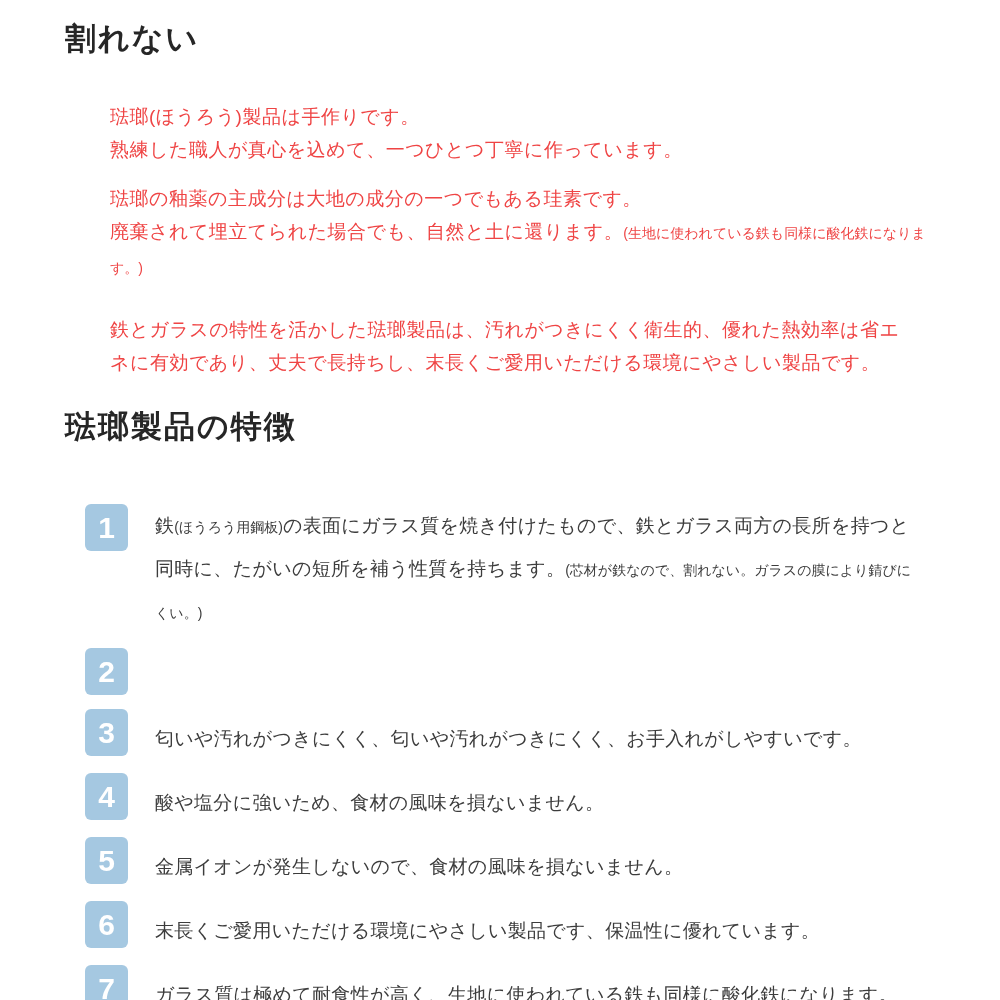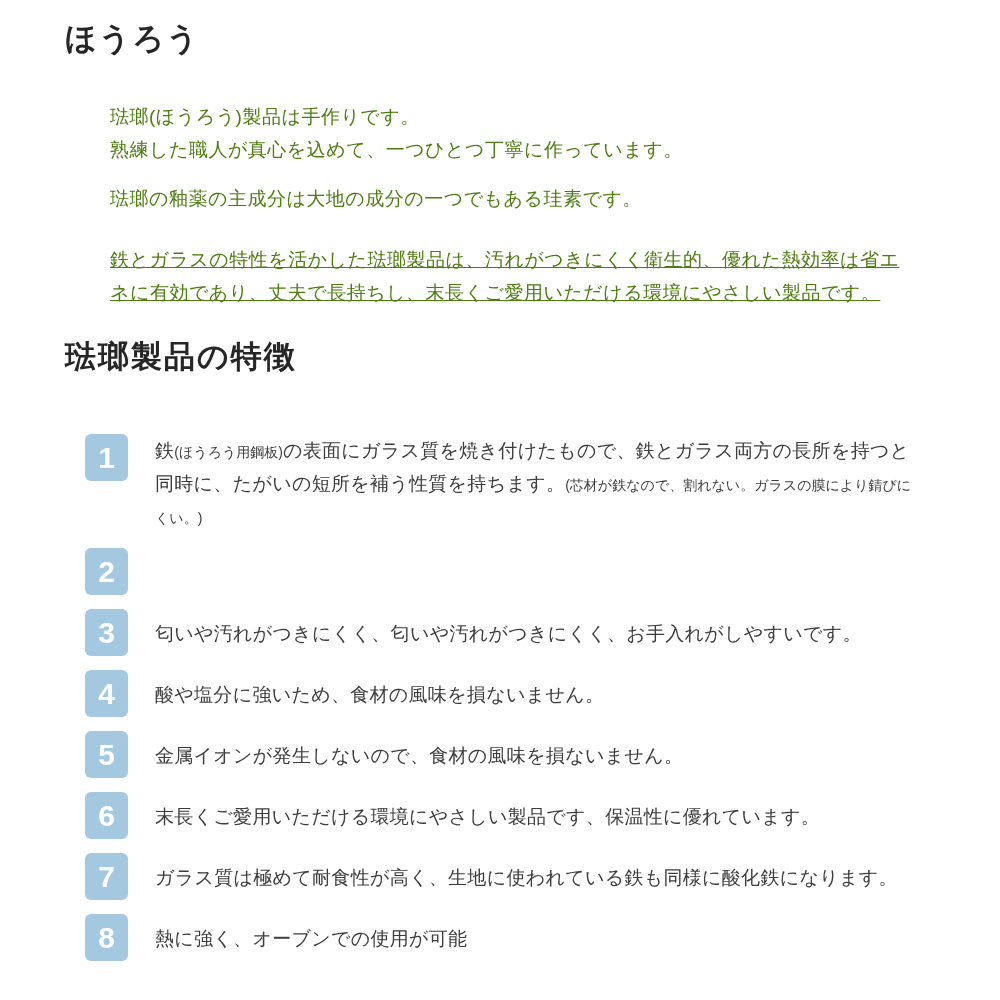--- a/index.html
+++ b/index.html
@@ -16,27 +16,27 @@
     font-weight: 900;
     color: #262626;
     letter-spacing: 2px;
   }
   #heading-about { margin-top: 4px; }
   #heading-features { margin-top: 27px; margin-bottom: 56px; }
 
   .body-text {
     font-size: 19px;
     line-height: 33px;
-    color: #4d7c0f;
+    color: #ef4444;
     letter-spacing: 0.5px;
   }
   .indent { margin-left: 45px; }
   .para-1 { margin-top: 40px; margin-bottom: 16px; }
   .para-2 { margin-bottom: 28px; }
-  .para-3 { margin-bottom: 0; max-width: 800px; text-decoration: underline; }
+  .para-3 { margin-bottom: 0; max-width: 800px; }
   .small-inline { font-size: 14px; letter-spacing: 0; }
 
   .feature-list { margin-left: 20px; margin-top: 0; }
   .feature-item {
     display: flex;
     align-items: flex-start;
     margin-bottom: 14px;
   }
   .num-box {
     flex: 0 0 43px;
@@ -47,42 +47,43 @@
     color: #ffffff;
     font-size: 30px;
     font-weight: bold;
     display: flex;
     align-items: center;
     justify-content: center;
   }
   .feature-text {
     margin-left: 27px;
     font-size: 19px;
-    line-height: 31px;
+    line-height: 41px;
     color: #3c3c3c;
     letter-spacing: 0.3px;
     padding-top: 9px;
     max-width: 760px;
   }
   .feature-text.two-line { padding-top: 1px; }
 </style>
 </head>
 <body>
 
 <div class="page">
 
-  <h1 class="section-heading" id="heading-about">ほうろう</h1>
+  <h1 class="section-heading" id="heading-about">割れない</h1>
 
   <div class="body-text indent para-1">
     <div>琺瑯(ほうろう)製品は手作りです。</div>
     <div>熟練した職人が真心を込めて、一つひとつ丁寧に作っています。</div>
   </div>
 
   <div class="body-text indent para-2">
     <div>琺瑯の釉薬の主成分は大地の成分の一つでもある珪素です。</div>
+    <div><span>廃棄されて埋立てられた場合でも、自然と土に還ります。</span><span class="small-inline">(生地に使われている鉄も同様に酸化鉄になります。)</span></div>
   </div>
 
   <div class="body-text indent para-3">鉄とガラスの特性を活かした琺瑯製品は、汚れがつきにくく衛生的、優れた熱効率は省エネに有効であり、丈夫で長持ちし、末長くご愛用いただける環境にやさしい製品です。</div>
 
   <h1 class="section-heading" id="heading-features">琺瑯製品の特徴</h1>
 
   <div class="feature-list">
 
     <div class="feature-item">
       <div class="num-box">1</div>

